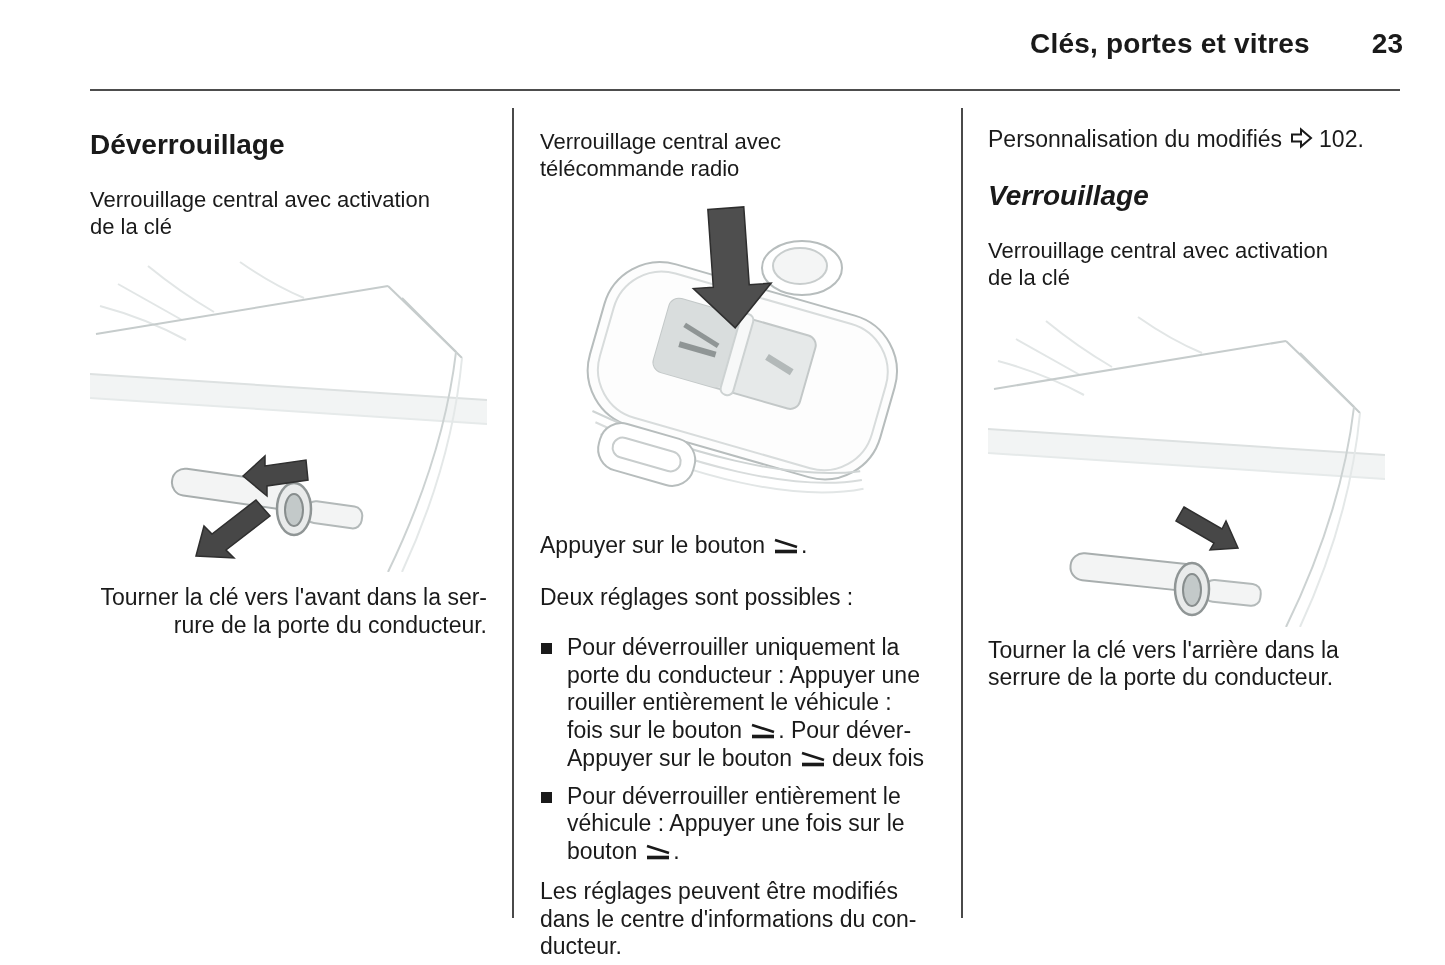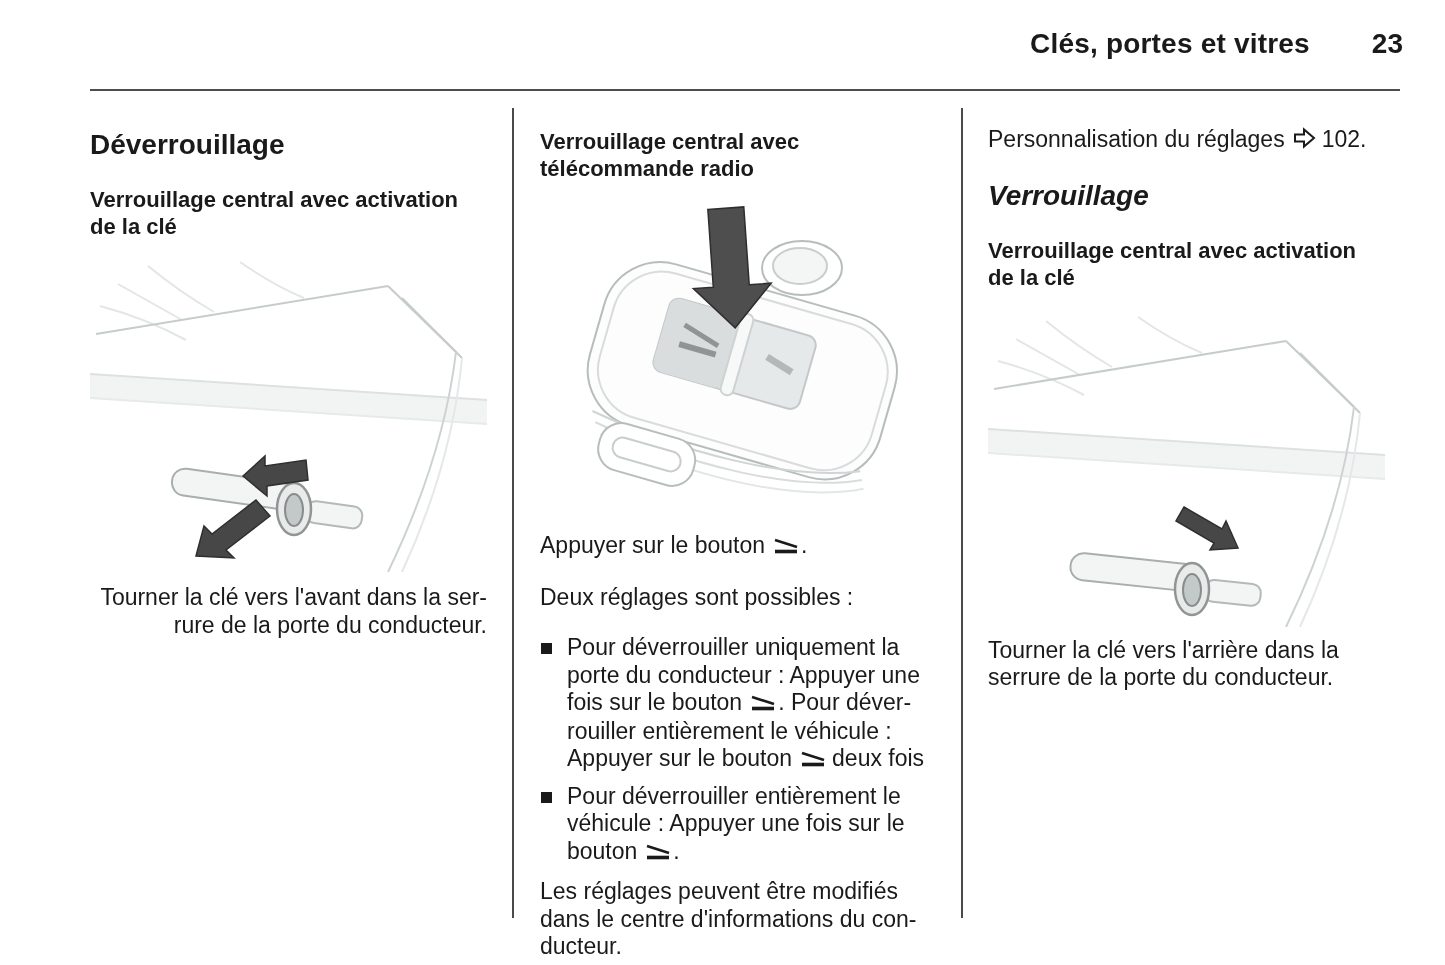--- a/index.html
+++ b/index.html
@@ -15,21 +15,21 @@
   
   .vdiv{position:absolute;top:108px;height:810px;width:2px;background:#4a4a4a;}
   .vdiv.one{left:512px;}
   .vdiv.two{left:961px;}
   
   .col{position:absolute;top:124px;width:397px;}
   .col.left{left:90px;}
   .col.mid{left:540px;}
   .col.right{left:988px;}
   h1{font-size:28px;font-weight:bold;margin:4px 0 0 0;line-height:34px;}
-  .subhead{font-size:22px;font-weight:bold;line-height:27px;margin:0;}
+  .subhead{font-size:22px;font-weight:normal;line-height:27px;margin:0;}
   .body-text{font-size:23px;line-height:27.5px;}
   .ml{white-space:pre-line;}
   .illustration{display:block;}
   
   .left-subhead{margin-top:24px;}
   .left-illustration{margin-top:14px;}
   .left-caption{margin-top:12px;text-align:right;}
   .mid-illustration{margin-top:16px;}
   .press-line{margin-top:14px;}
   .settings-line{margin-top:10px;}
@@ -148,25 +148,25 @@
             <path d="M2,13.5 L24,13.5" stroke="#1a1a1a" stroke-width="3.6" fill="none"></path>
           </svg></span><span>.</span>
     </p>
     <p class="body-text settings-line">Deux réglages sont possibles :</p>
 
     <div class="bullet">
       <span class="bullet-marker"></span>
       <div class="body-text">
         <div>Pour déverrouiller uniquement la</div>
         <div>porte du conducteur : Appuyer une</div>
+        <div>rouiller entièrement le véhicule :</div>
         <div><span>fois sur le bouton</span><span class="unlock-sym tight-right"><svg width="27" height="16" viewBox="0 0 27 16">
                 <path d="M2,2 L24,9" stroke="#1a1a1a" stroke-width="2.6" fill="none"></path>
                 <path d="M2,13.5 L24,13.5" stroke="#1a1a1a" stroke-width="3.6" fill="none"></path>
               </svg></span><span>. Pour déver-</span></div>
-        <div>rouiller entièrement le véhicule :</div>
         <div><span>Appuyer sur le bouton</span><span class="unlock-sym"><svg width="27" height="16" viewBox="0 0 27 16">
                 <path d="M2,2 L24,9" stroke="#1a1a1a" stroke-width="2.6" fill="none"></path>
                 <path d="M2,13.5 L24,13.5" stroke="#1a1a1a" stroke-width="3.6" fill="none"></path>
               </svg></span><span>deux fois</span></div>
       </div>
     </div>
 
     <div class="bullet">
       <span class="bullet-marker"></span>
       <div class="body-text">
@@ -179,21 +179,21 @@
       </div>
     </div>
 
     <p class="body-text note ml">Les réglages peuvent être modifiés
 dans le centre d'informations du con-
 ducteur.</p>
   </div>
 
   <div class="col right">
     <p class="body-text pers-line">
-      <span>Personnalisation du réglages</span><span class="xref-sym"><svg width="23" height="22" viewBox="0 0 23 22">
+      <span>Personnalisation du modifiés</span><span class="xref-sym"><svg width="23" height="22" viewBox="0 0 23 22">
             <polygon points="2,7.5 11,7.5 11,2.5 21,11 11,19.5 11,14.5 2,14.5" fill="none" stroke="#1a1a1a" stroke-width="2"></polygon>
           </svg></span><span>102.</span>
     </p>
 
     <h1 class="right-h1">Verrouillage</h1>
 
     <p class="subhead right-subhead ml">Verrouillage central avec activation
 de la clé</p>
 
     <svg class="illustration right-illustration" width="397" height="320" viewBox="0 0 397 320">

